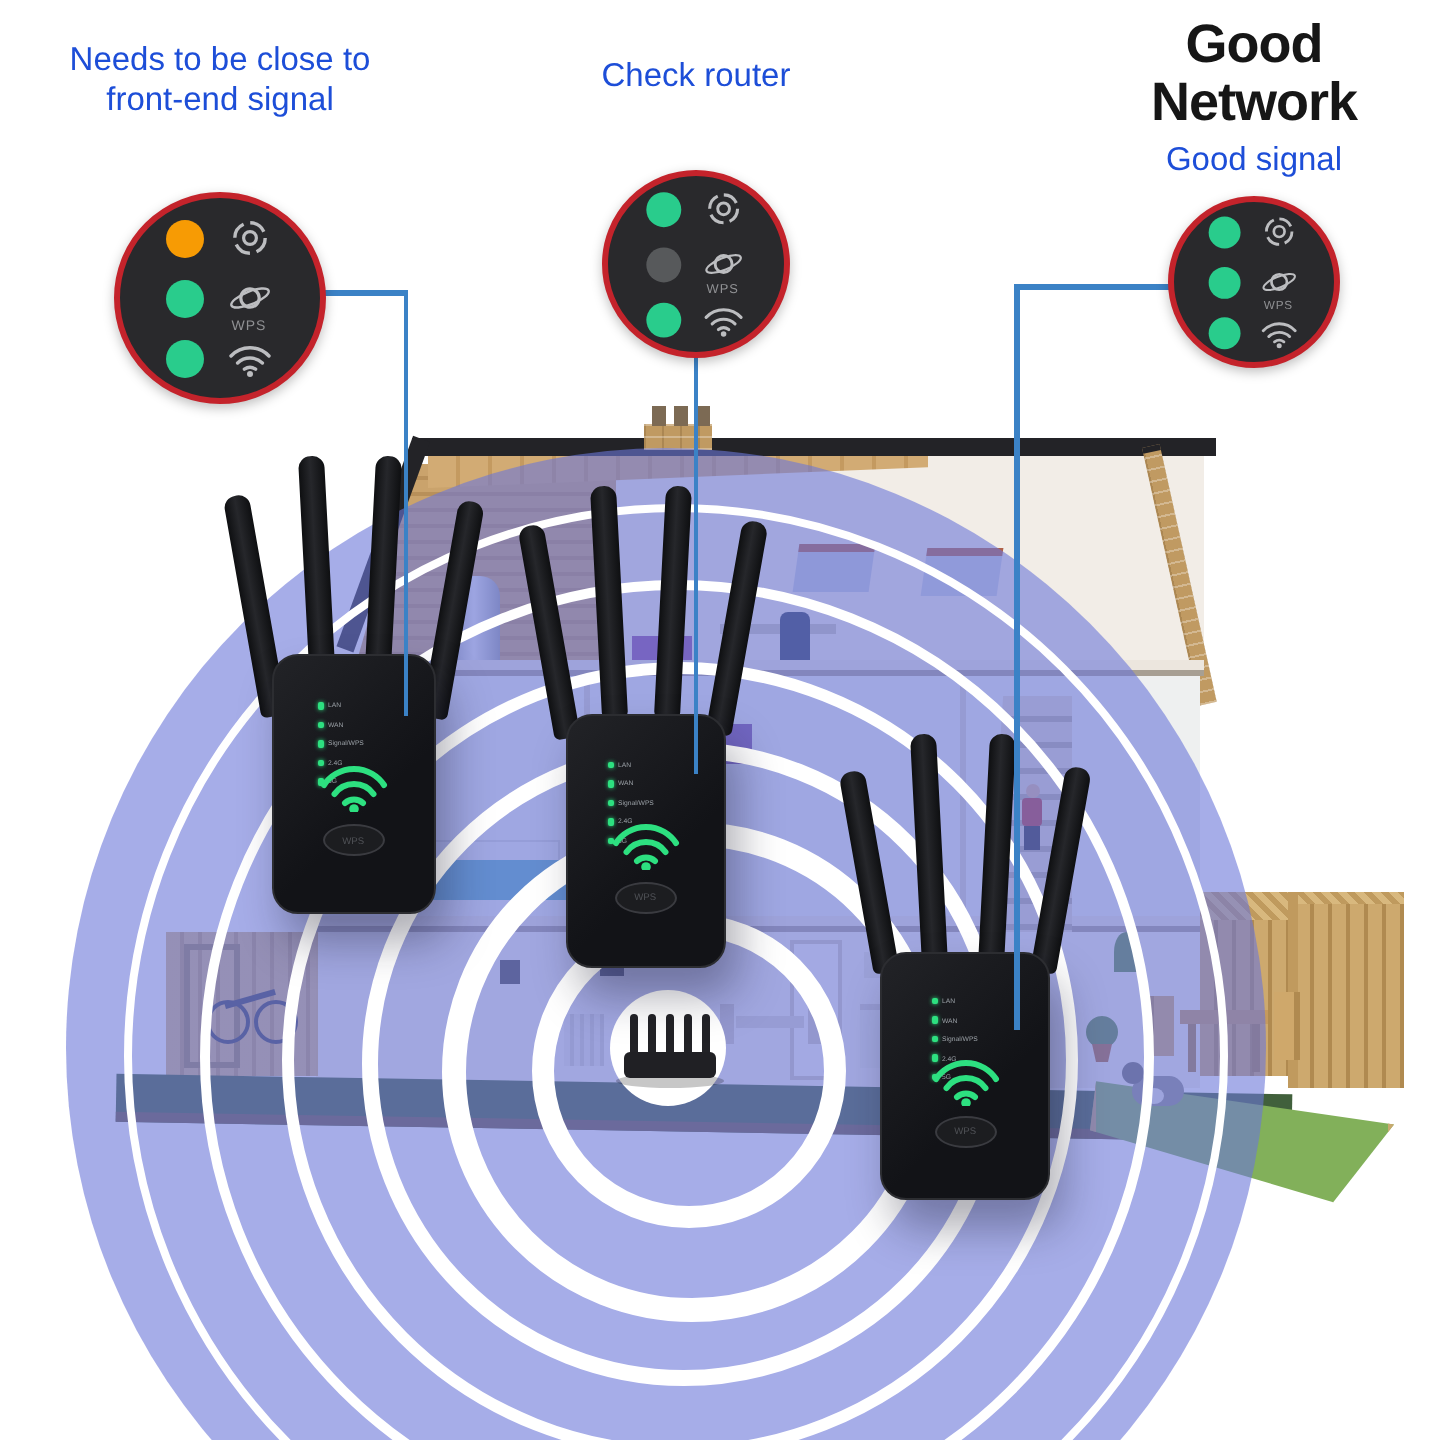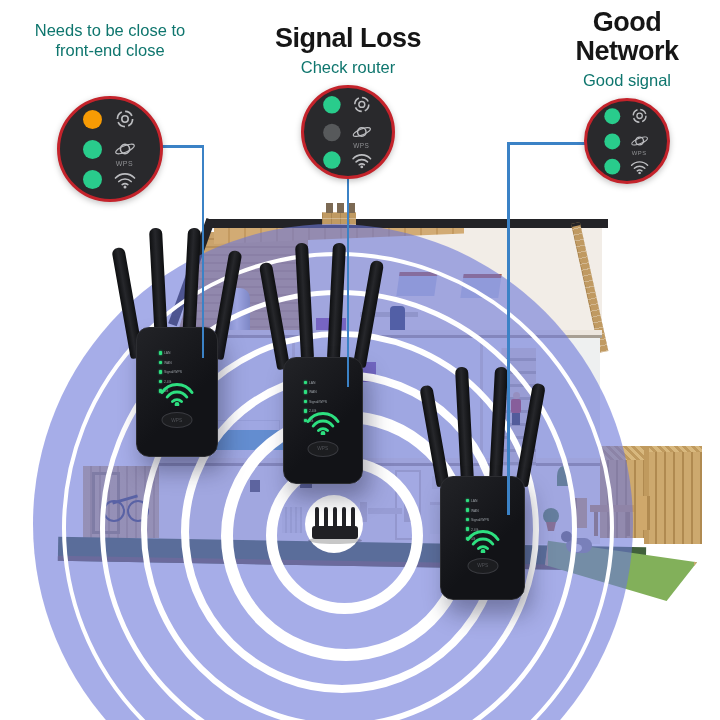--- a/index.html
+++ b/index.html
@@ -3,21 +3,21 @@
 <meta charset="utf-8">
 <style>
   html,body{margin:0;padding:0;background:#fff;}
   .scene{position:relative;width:720px;height:720px;overflow:hidden;background:#fff;
          font-family:"Liberation Sans",sans-serif;}
   .abs{position:absolute;}
 
   
   .hdr{position:absolute;width:204px;text-align:center;color:#141414;}
   .hdr .t{font-size:27px;font-weight:700;letter-spacing:-0.5px;line-height:1.07;color:#161616;}
-  .hdr .s{font-size:16.5px;line-height:1.22;margin-top:4px;color:#0f766e;}
+  .hdr .s{font-size:16.5px;line-height:1.22;margin-top:4px;color:#1d4ed8;}
   .h1{left:8px;top:16px;}
   .h2{left:246px;top:24px;}
   .h3{left:525px;top:8px;}
 
   
   .badge{position:absolute;border-radius:50%;background:#29292c;border:3px solid #c4232b;
          box-sizing:border-box;box-shadow:0 2px 6px rgba(0,0,0,.25);}
   .b1{left:57px;top:96px;width:106px;height:106px;}
   .b2{left:301px;top:85px;width:94px;height:94px;}
   .b3{left:584px;top:98px;width:86px;height:86px;}
@@ -412,28 +412,24 @@
               <circle cx="12" cy="17" r="1.5" fill="#bcbdc0"></circle>
             </svg>
         </span>
       </div>
     </div>
   </div>
 
   <div class="hdr h1" style="z-index:7;">
     <div class="s">
         <div>Needs to be close to</div>
-        <div>front-end close</div>
+        <div>front-end signal</div>
       </div>
   </div>
   <div class="hdr h2" style="z-index:7;">
-    <div class="t">
-        <div>Signal Loss</div>
-        <div></div>
-      </div>
     <div class="s">
         <div>Check router</div>
         <div></div>
       </div>
   </div>
   <div class="hdr h3" style="z-index:7;">
     <div class="t">
         <div>Good</div>
         <div>Network</div>
       </div>

